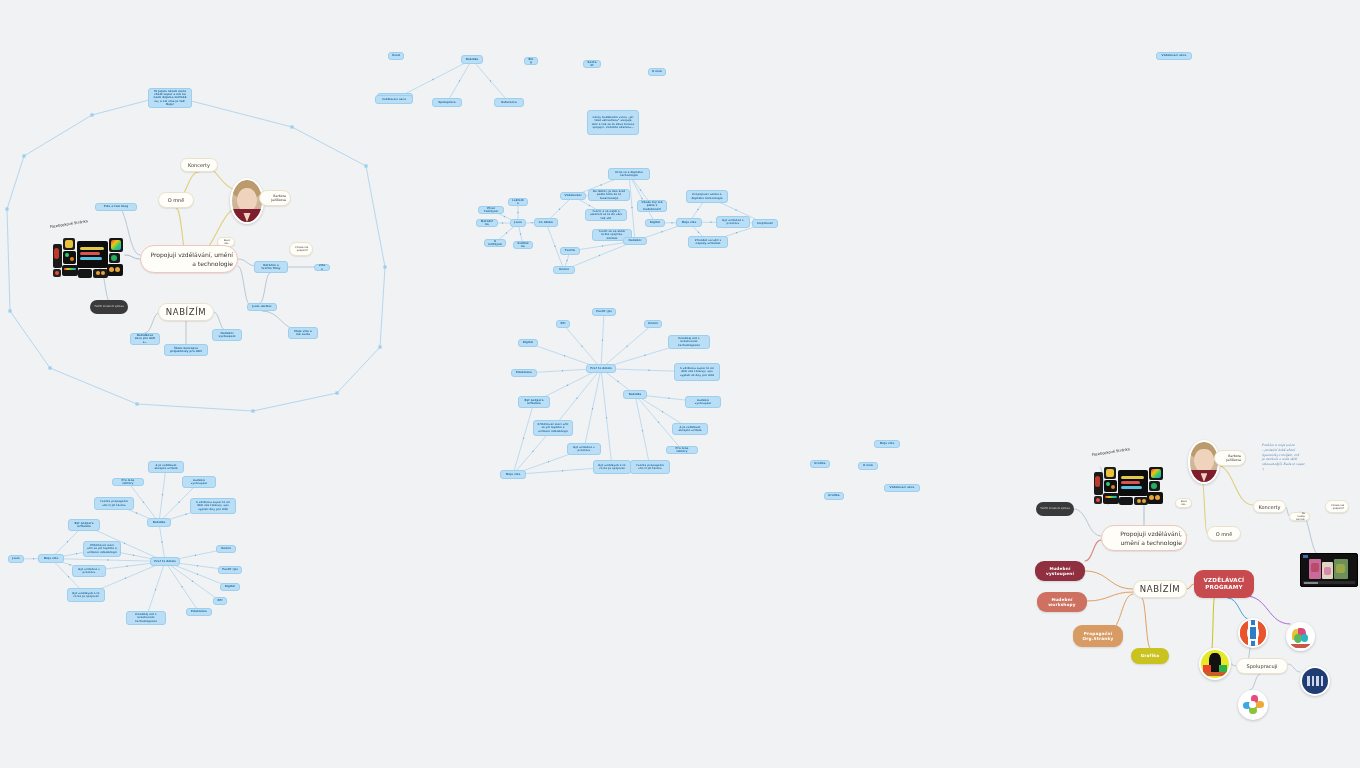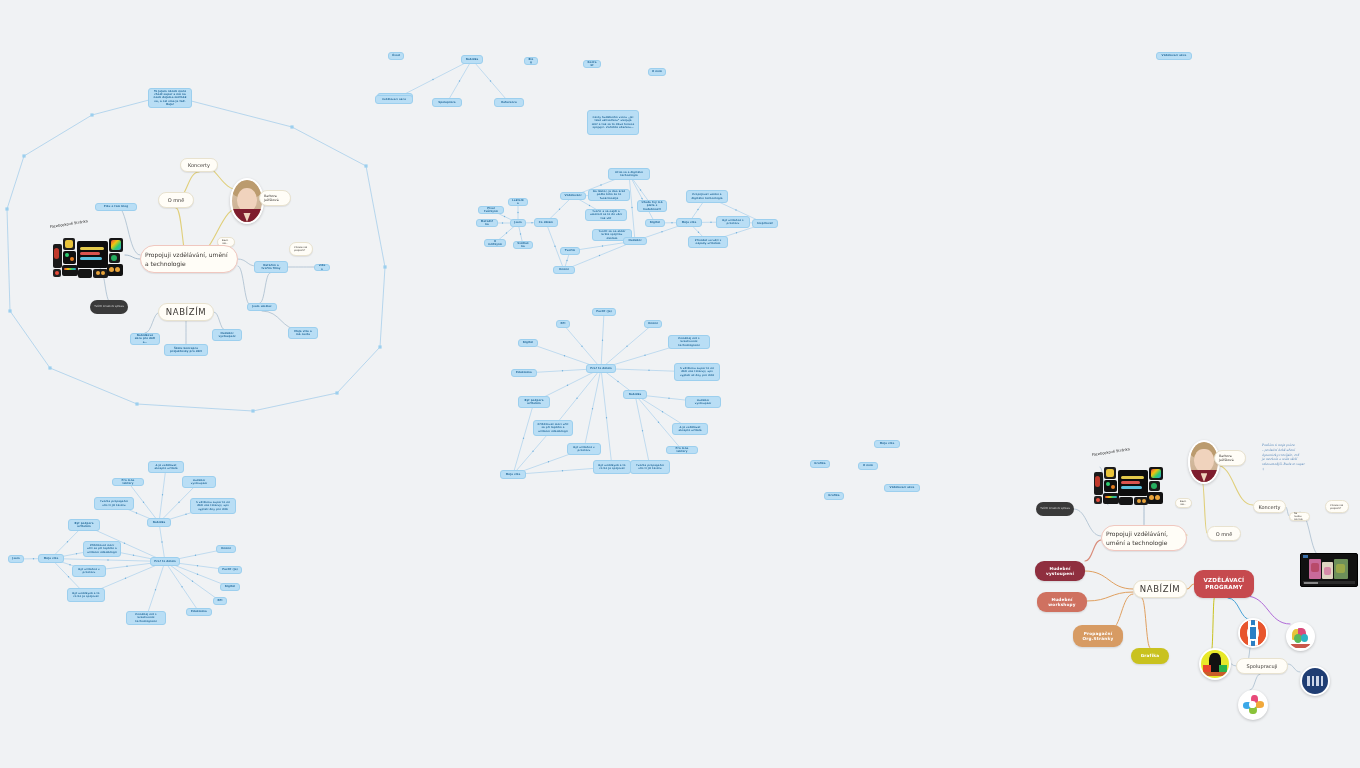--- a/index.html
+++ b/index.html
@@ -32,21 +32,21 @@
   .bnode.wide{font-size:2.5px;}
 
   
   .hnode{
     position:absolute;
     background:#fffdf7;
     border:1px solid #e8e2cf;
     border-radius:14px;
     color:#3b3733;
     display:flex;align-items:center;justify-content:center;
-    text-align:left;
+    text-align:right;
     box-sizing:border-box;
     font-family:"DejaVu Sans","Liberation Sans",sans-serif;
     font-size:5px;
     padding:2px 4px;
     box-shadow:0 1px 1px rgba(0,0,0,.08);
   }
   .hnode.centre{
     border-color:#f0c7bf;
     border-radius:18px;
     font-size:6px;

